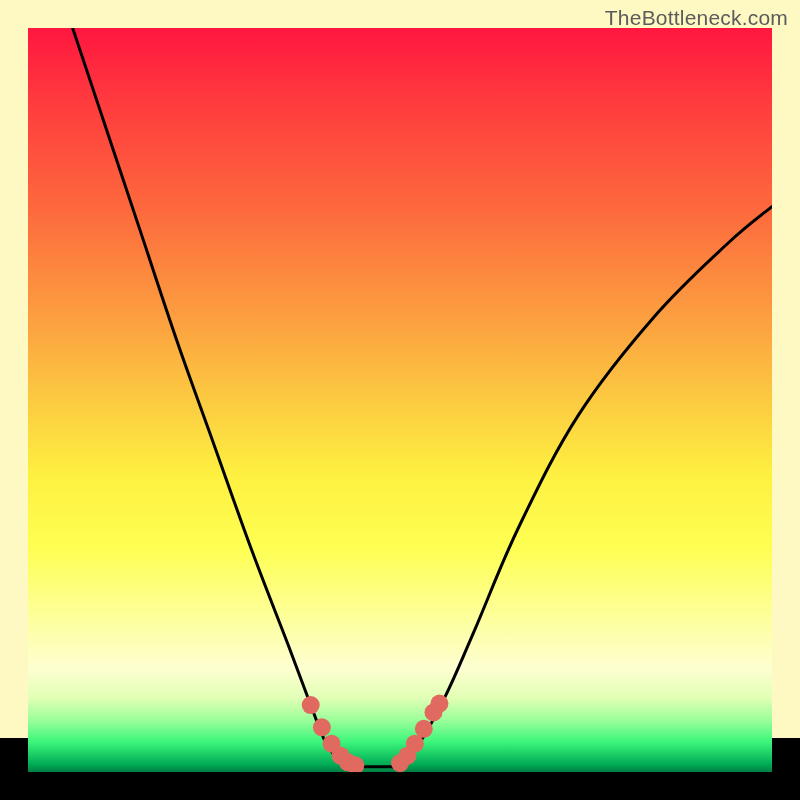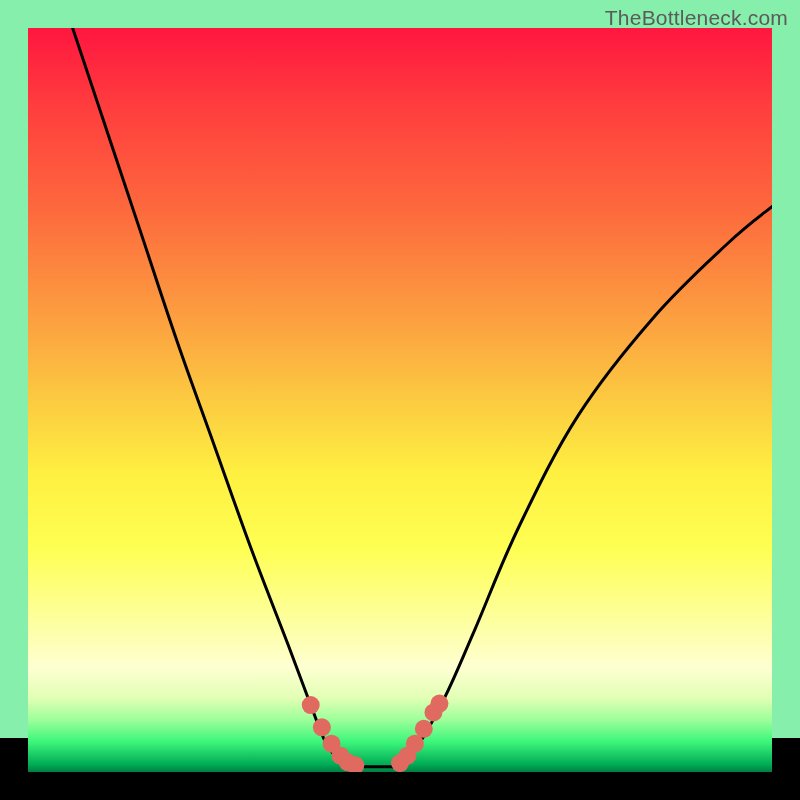--- a/index.html
+++ b/index.html
@@ -10,21 +10,21 @@
     overflow: hidden;
     background: #000;
     font-family: Arial, Helvetica, sans-serif;
   }
   .frame {
     position: absolute;
     top: 0;
     left: 0;
     width: 800px;
     height: 738px;
-    background: #86efac;
+    background: #fef9c3;
   }
   .plot {
     position: absolute;
     top: 28px;
     left: 28px;
     width: 744px;
     height: 744px;
     background: linear-gradient(
       to bottom,
       #ff163f 0%,

